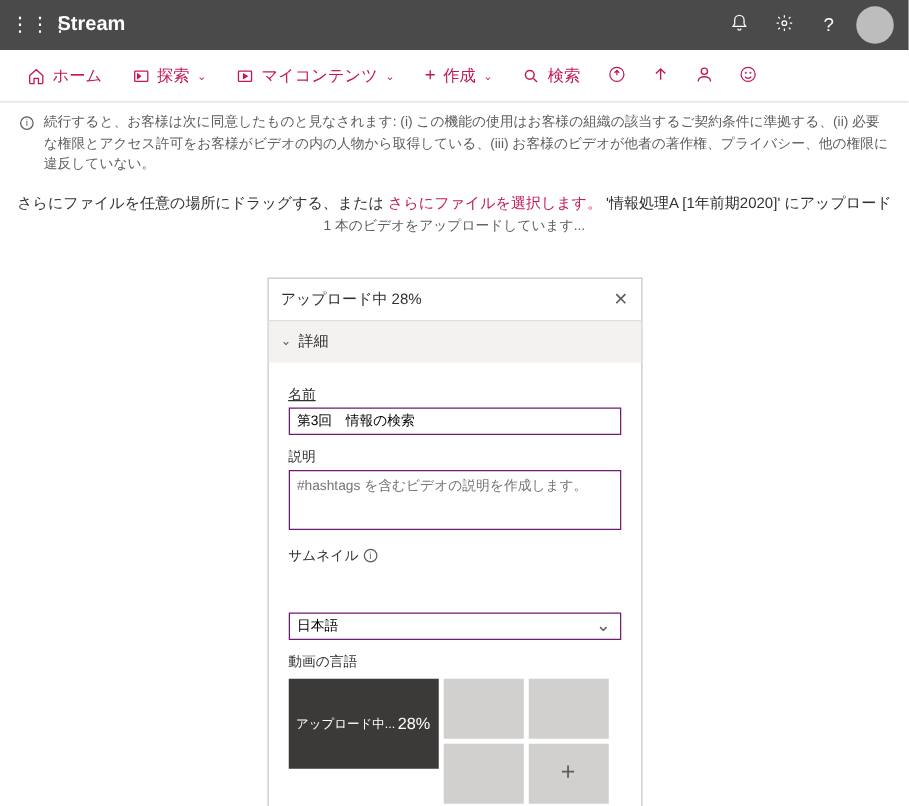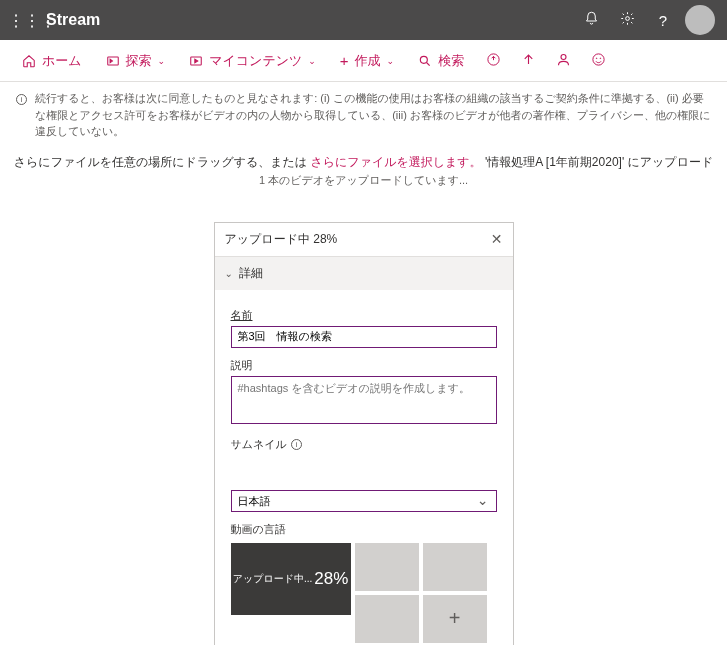--- a/index.html
+++ b/index.html
@@ -36,21 +36,21 @@
 .lbl:first-child { margin-top: 6px; text-decoration: underline; }
 .field { width: 100%; border: 1px solid #701a75; padding: 4px 6px; font-size: 11px; font-family: inherit; }
 textarea.field { height: 48px; resize: none; }
 select.field { appearance: none; background: #fff; }
 .selectwrap { position: relative; margin-top: 38px; }
 .selectwrap::after { content: "⌄"; position: absolute; right: 8px; top: 2px; color: #605e5c; pointer-events: none; font-size: 14px; }
 
 .thumbs { display: flex; gap: 4px; margin-top: 6px; }
 .thumb { width: 64px; height: 48px; background: #d2d0ce; display: flex; align-items: center; justify-content: center; cursor: pointer; }
 .thumb.up { width: 120px; height: 72px; background: #3b3a39; color: #fff; font-size: 10px; flex-direction: row; gap: 2px; cursor: default; }
-.thumb.up .pct { font-size: 17px; }
+.thumb.up .pct { font-size: 13px; }
 .tcol { display: flex; flex-direction: column; gap: 4px; }
 .trow { display: flex; gap: 4px; }
 .thumb.add { font-size: 20px; color: #605e5c; font-weight: 200; }
 .info-circle { display: inline-block; width: 11px; height: 11px; border: 1px solid #605e5c; border-radius: 50%; font-size: 8px; line-height: 10px; text-align: center; color: #605e5c; }
 </style>
 </head>
 <body>
 
 <div class="topbar">
   <div class="waffle">⋮⋮⋮</div>

